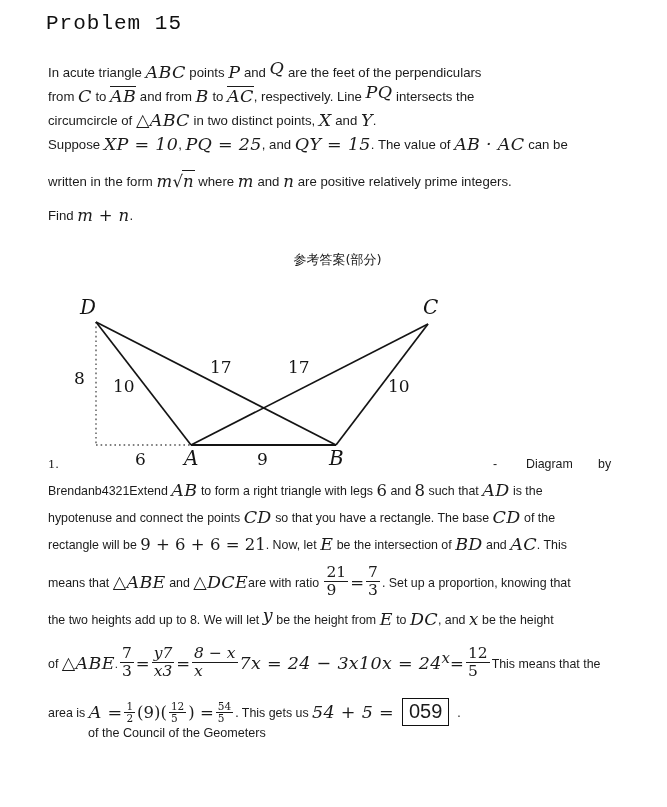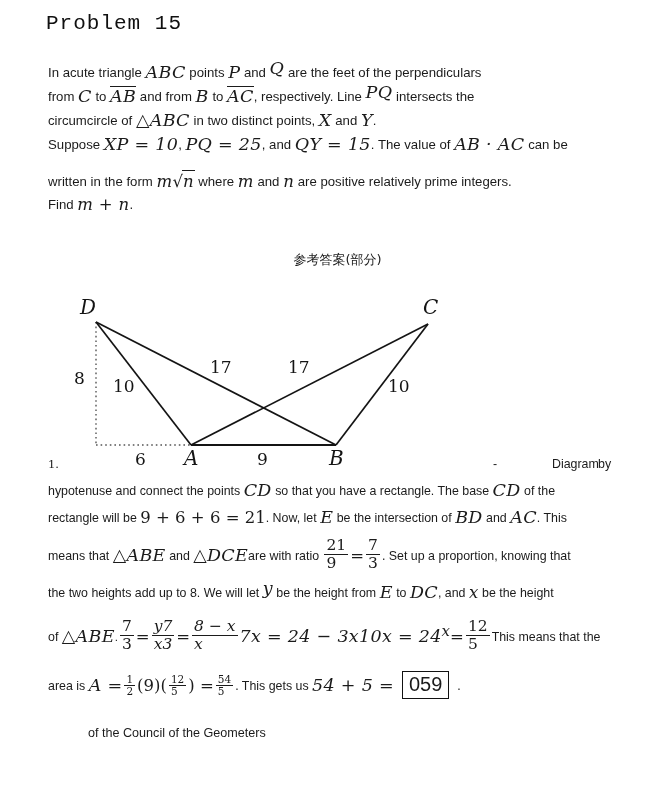--- a/index.html
+++ b/index.html
@@ -38,21 +38,21 @@
     position: absolute;
     left: 48px;
     top: 60px;
     width: 580px;
     font-size: 13.2px;
     line-height: 22px;
     color: #1b1b1b;
   }
   .statement .ln { display: block; white-space: nowrap; }
   .statement .ln.sp1 { margin-top: 13px; }
-  .statement .ln.sp2 { }
+  .statement .ln.sp2 { margin-top: 11px; }
 
   
   .mi {
     font-family: "DejaVu Serif", "Liberation Serif", serif;
     font-style: italic;
     font-size: 16.5px;
     letter-spacing: 0.3px;
     position: relative;
     top: 1px;
     text-align: right;
@@ -232,24 +232,25 @@
       <text class="dnum" x="135" y="177">6</text>
       <text class="dnum" x="257" y="177">9</text>
     </svg>
   </div>
 
   <div class="solution">
 
     <div class="srow" style="position:relative;">
       <span class="listnum">1.</span>
       <span style="position:absolute; left:445px;">-</span>
-      <span style="position:absolute; left:504px;">Diagram</span>
+      <span style="position:absolute; left:478px;">Diagram</span>
       <span style="position:absolute; left:550px;">by</span>
     </div>
 
+    <div class="srow"><span>Brendanb4321</span><span>Extend </span><span class="mi big">AB</span><span> to form a right triangle with legs </span><span class="mu">6</span><span> and </span><span class="mu">8</span><span> such that </span><span class="mi big">AD</span><span> is the</span></div>
 
     <div class="srow"><span>hypotenuse and connect the points </span><span class="mi big">CD</span><span> so that you have a rectangle. The base </span><span class="mi big">CD</span><span> of the</span></div>
 
     <div class="srow"><span>rectangle will be </span><span class="mu">9 + 6 + 6 = 21</span><span>. Now, let </span><span class="mi big">E</span><span> be the intersection of </span><span class="mi big">BD</span><span> and </span><span class="mi big">AC</span><span>. This</span></div>
 
     <div class="srow" style="line-height:46px;"><span>means that </span><span class="mi big">△ABE</span><span> and </span><span class="mi big">△DCE</span><span>are with ratio </span><span class="frac"><span class="num">21</span><span class="den">9</span></span><span class="mu">=</span><span class="frac"><span class="num">7</span><span class="den">3</span></span><span>. Set up a proportion, knowing that</span></div>
 
     <div class="srow"><span>the two heights add up to 8. We will let </span><span class="mi big raise">y</span><span> be the height from </span><span class="mi big">E</span><span> to </span><span class="mi big">DC</span><span>, and </span><span class="mi">x</span><span> be the height</span></div>
 
     <div class="srow" style="line-height:50px;"><span>of </span><span class="mi big">△ABE</span><span class="sm2">.</span><span class="frac"><span class="num">7</span><span class="den">3</span></span><span class="mu">=</span><span class="frac ital"><span class="num">y7</span><span class="den">x3</span></span><span class="mu">=</span><span class="frac ital"><span class="num">8 − x</span><span class="den">x</span></span><span class="mi big">7x = 24 − 3x10x = 24</span><span class="sup">x</span><span class="mu">=</span><span class="frac"><span class="num">12</span><span class="den">5</span></span><span>This means that the</span></div>

